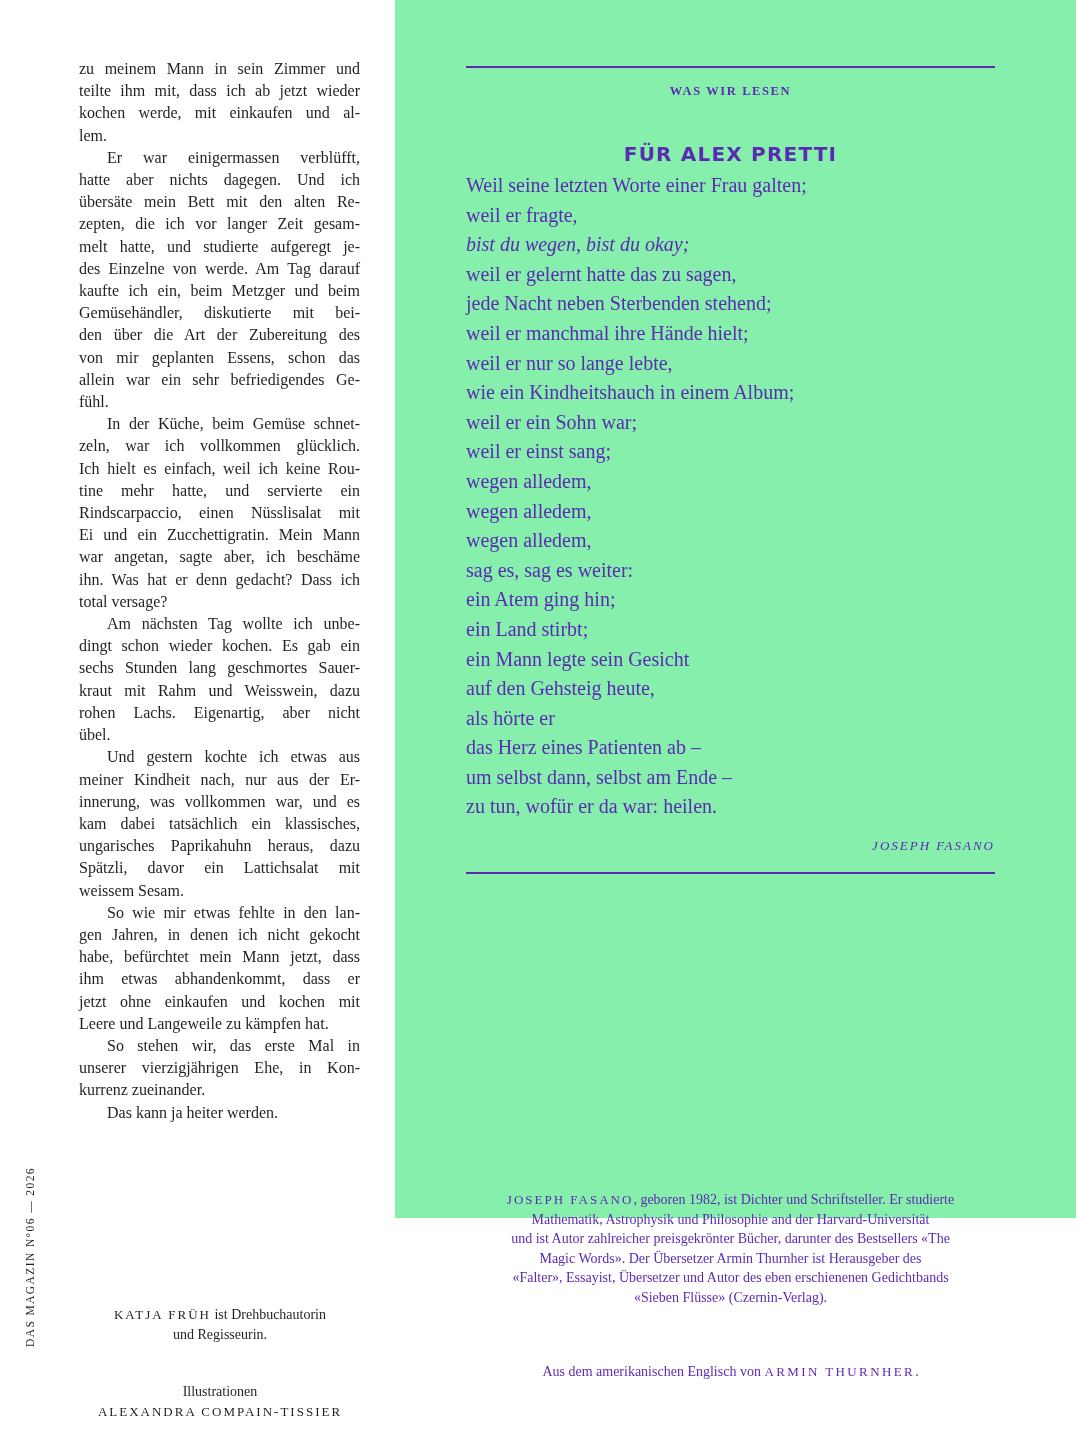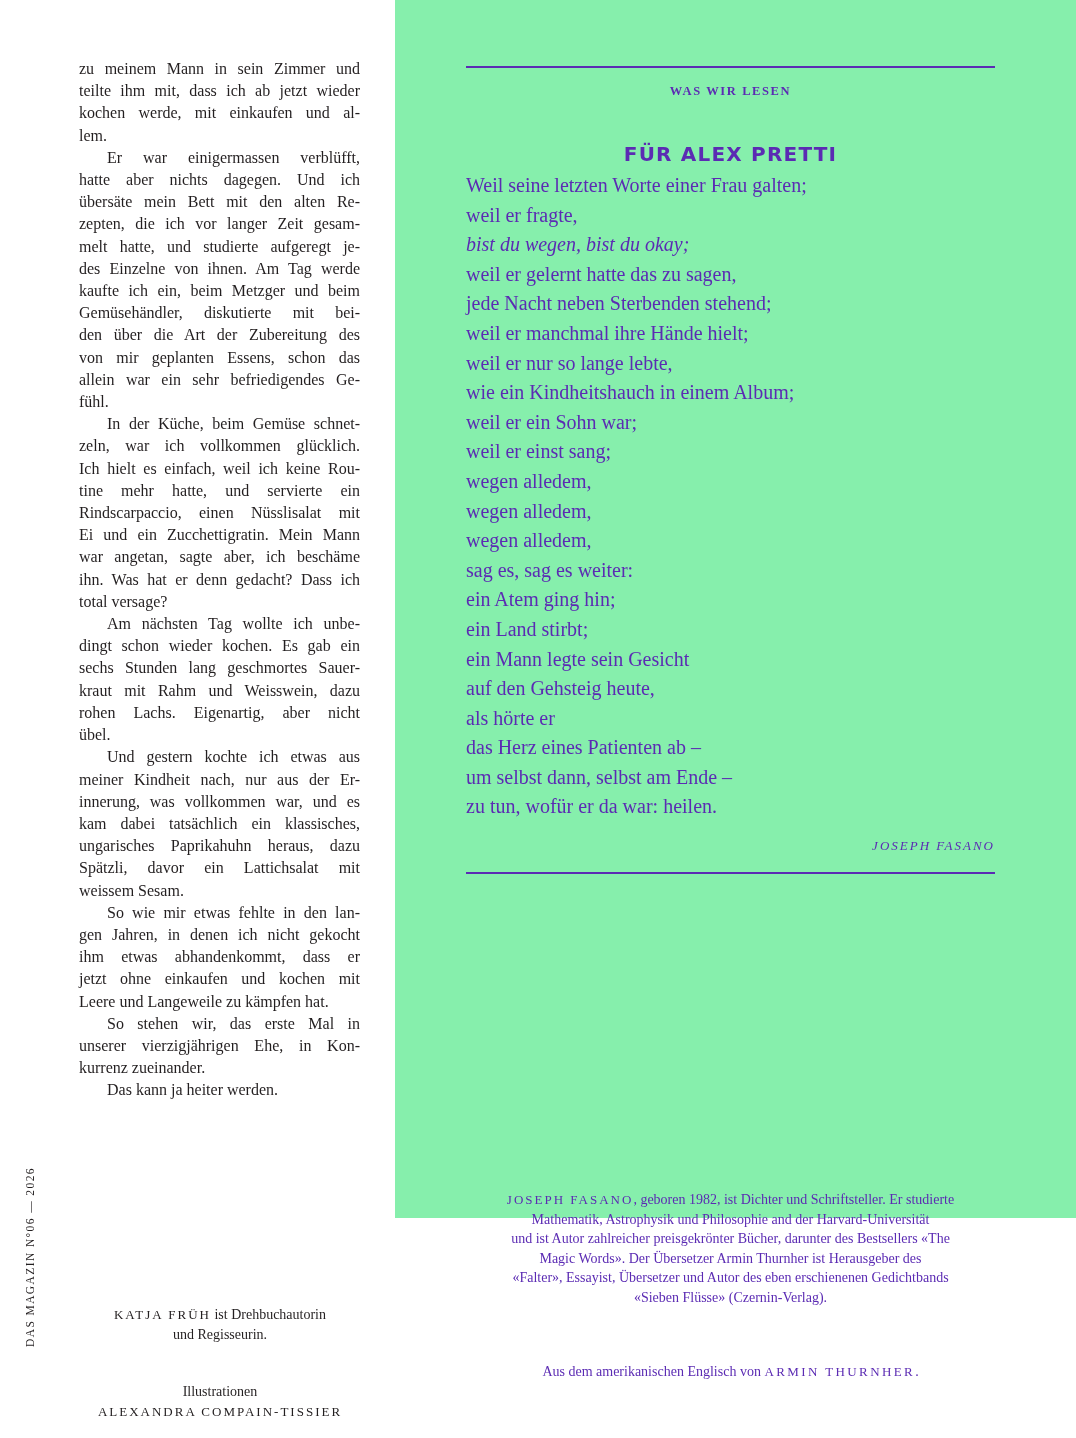--- a/index.html
+++ b/index.html
@@ -44,21 +44,21 @@
   <div class="article-text" id="article-body">
       <span class="line">zu meinem Mann in sein Zimmer und</span>
       <span class="line">teilte ihm mit, dass ich ab jetzt wieder</span>
       <span class="line">kochen werde, mit einkaufen und al-</span>
       <span class="line last">lem.</span>
       <span class="line ind">Er war einigermassen verblüfft,</span>
       <span class="line">hatte aber nichts dagegen. Und ich</span>
       <span class="line">übersäte mein Bett mit den alten Re-</span>
       <span class="line">zepten, die ich vor langer Zeit gesam-</span>
       <span class="line">melt hatte, und studierte aufgeregt je-</span>
-      <span class="line">des Einzelne von ihnen. Am Tag werde</span>
+      <span class="line">des Einzelne von werde. Am Tag darauf</span>
       <span class="line">kaufte ich ein, beim Metzger und beim</span>
       <span class="line">Gemüsehändler, diskutierte mit bei-</span>
       <span class="line">den über die Art der Zubereitung des</span>
       <span class="line">von mir geplanten Essens, schon das</span>
       <span class="line">allein war ein sehr befriedigendes Ge-</span>
       <span class="line last">fühl.</span>
       <span class="line ind">In der Küche, beim Gemüse schnet-</span>
       <span class="line">zeln, war ich vollkommen glücklich.</span>
       <span class="line">Ich hielt es einfach, weil ich keine Rou-</span>
       <span class="line">tine mehr hatte, und servierte ein</span>
@@ -75,20 +75,21 @@
       <span class="line last">übel.</span>
       <span class="line ind">Und gestern kochte ich etwas aus</span>
       <span class="line">meiner Kindheit nach, nur aus der Er-</span>
       <span class="line">innerung, was vollkommen war, und es</span>
       <span class="line">kam dabei tatsächlich ein klassisches,</span>
       <span class="line">ungarisches Paprikahuhn heraus, dazu</span>
       <span class="line">Spätzli, davor ein Lattichsalat mit</span>
       <span class="line last">weissem Sesam.</span>
       <span class="line ind">So wie mir etwas fehlte in den lan-</span>
       <span class="line">gen Jahren, in denen ich nicht gekocht</span>
+      <span class="line">habe, befürchtet mein Mann jetzt, dass</span>
       <span class="line">ihm etwas abhandenkommt, dass er</span>
       <span class="line">jetzt ohne einkaufen und kochen mit</span>
       <span class="line last">Leere und Langeweile zu kämpfen hat.</span>
       <span class="line ind">So stehen wir, das erste Mal in</span>
       <span class="line">unserer vierzigjährigen Ehe, in Kon-</span>
       <span class="line last">kurrenz zueinander.</span>
       <span class="line ind last">Das kann ja heiter werden.</span>
     </div>
 
   <div class="spine">

